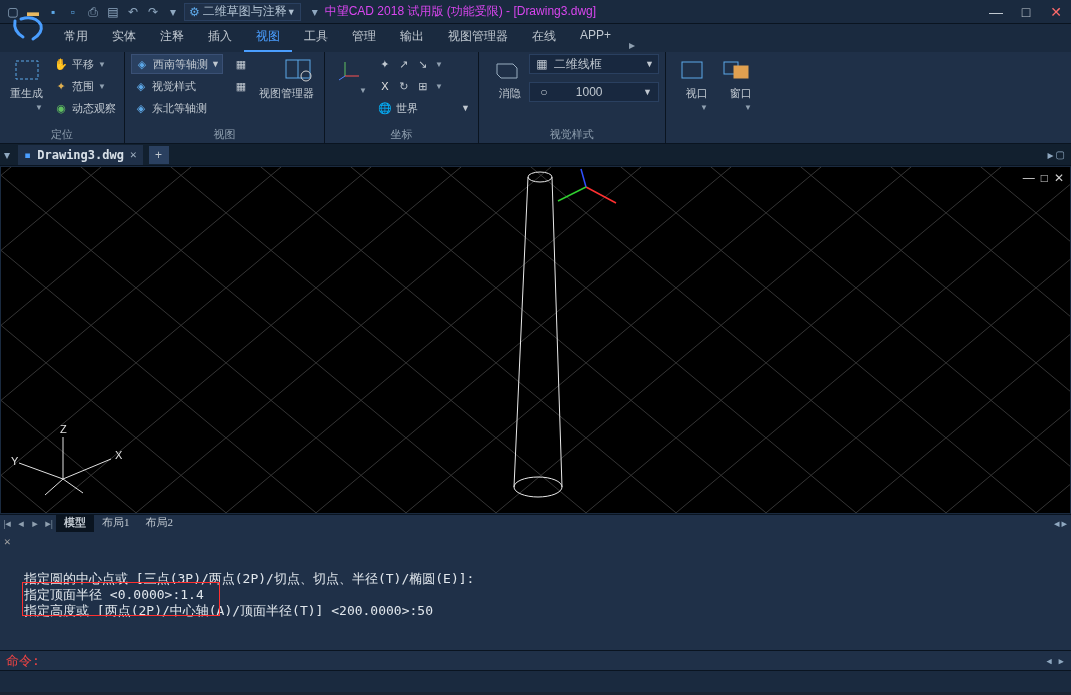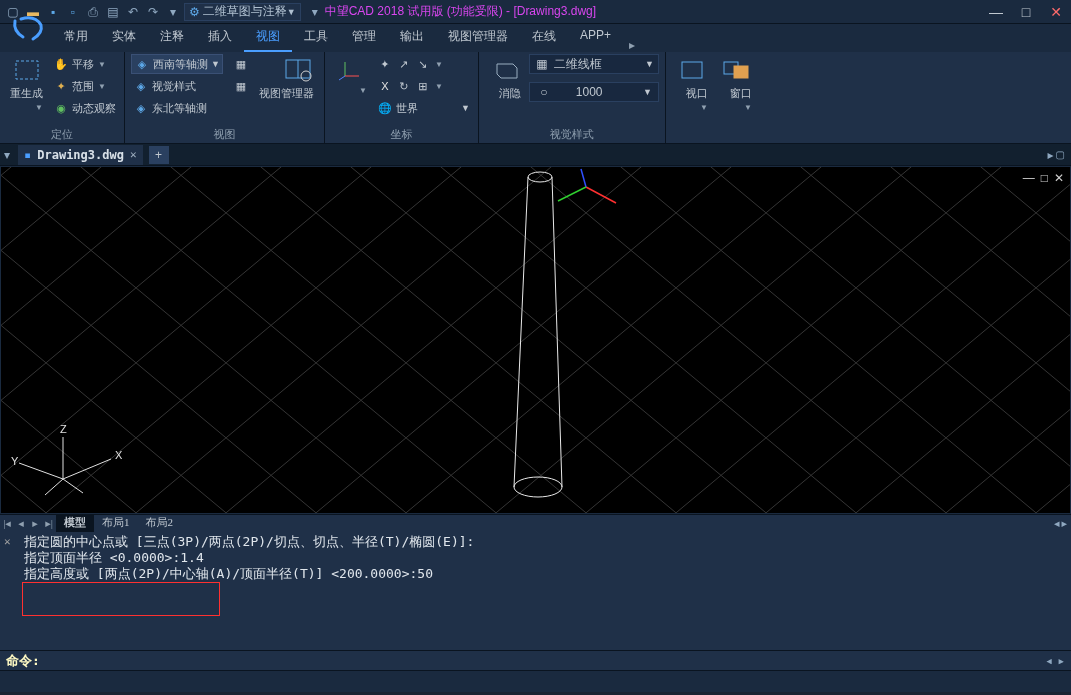--- a/index.html
+++ b/index.html
@@ -59,26 +59,26 @@
 .laytabs { height: 18px; background: #1f3048; display: flex; align-items: center; border-top: 1px solid #0a1420; font-family: SimSun; font-size: 11px; }
 .layscroll { width: 14px; text-align: center; cursor: pointer; color: #90a0b0; }
 .laytab { padding: 0 8px; cursor: pointer; height: 18px; display: flex; align-items: flex-start; }
 .laytab.active { background: #0a1420; font-weight: bold; }
 .lay-right { flex: 1; display: flex; justify-content: flex-end; padding-right: 4px; color: #8fa8c0; gap: 2px;}
 
 
 .cmdhist { height: 118px; background: #1f3048; color: #e0e6ec; font-family: SimSun, monospace; font-size: 13px; padding: 2px 6px; line-height: 16px; position: relative; }
 .cmdhist .cl { white-space: pre; }
 .cmd-x { position: absolute; left: 4px; top: 2px; width: 14px; height: 14px; color: #a0a0a0; cursor: pointer; font-size: 11px; }
-.cmdhist-lines { margin-left: 0; }
+.cmdhist-lines { margin-left: 0; margin-top: 37px; }
 .hlbox { position: absolute; border: 1px solid #ff3030; pointer-events: none; }
 
 
 .cmdin { height: 20px; background: #1f3048; border-top: 1px solid #0a1420; display: flex; align-items: center; padding: 0 6px; font-family: SimSun, monospace; font-size: 13px; }
-.cmdin-lbl { color: #fef9c3; font-weight: bold; }
+.cmdin-lbl { color: #ef4444; }
 .cmdin-field { flex: 1; background: transparent; border: none; outline: none; color: #fff; margin-left: 4px; font-family: inherit; }
 .cmdin-right { color: #8fa8c0; display: flex; gap: 4px; }
 .cmdin-right span { cursor: pointer; }
 
 
 .statusbar { height: 22px; background: #1a2a3f; border-top: 1px solid #0a1420; }
 
 .ucs-axis { font-family: sans-serif; font-size: 11px; fill: #e0e0e0; }
 </style>
 </head>

